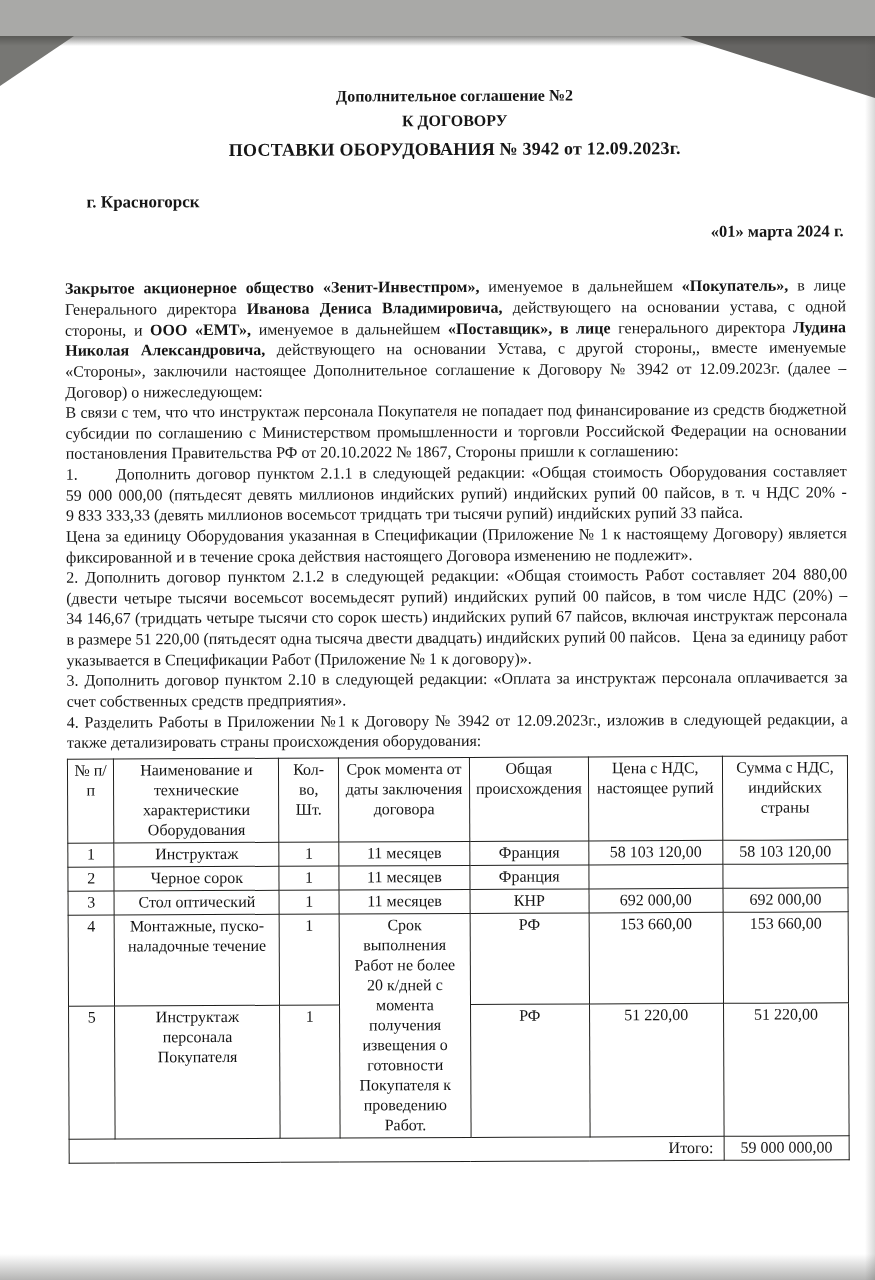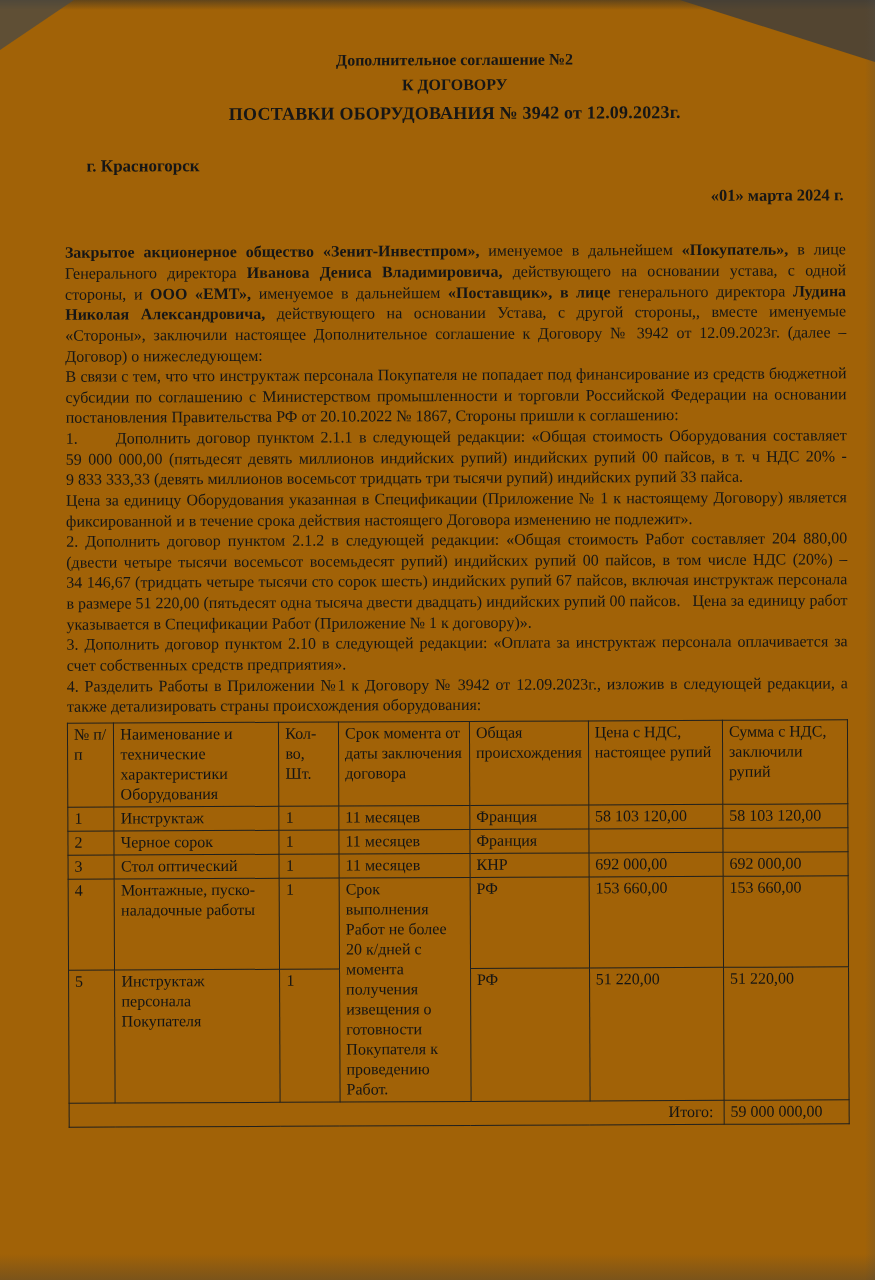--- a/index.html
+++ b/index.html
@@ -4,22 +4,23 @@
 <style>
   html,body{margin:0;padding:0;}
   body{
     width:875px;height:1280px;
     background:#a9a9a7;
     font-family:"Liberation Serif","DejaVu Serif",serif;
     position:relative;overflow:hidden;
   }
   .page{
     position:absolute;inset:0;
-    background:#a16207;
+    background:#ffffff;
     overflow:hidden;
+    margin-top:36px;
   }
   
   .top-shade{position:absolute;top:0;left:0;right:0;height:10px;
     background:linear-gradient(to bottom,rgba(45,45,42,.55),rgba(45,45,42,0));pointer-events:none;}
   .corner-tl{position:absolute;top:0;left:0;width:74px;height:50px;background:#4a4a46;
     clip-path:polygon(0 0,100% 0,0 100%);opacity:.75;}
   .corner-tr{position:absolute;top:0;right:0;width:195px;height:62px;background:#403f3c;
     clip-path:polygon(0 0,100% 0,100% 100%);opacity:.8;}
   .bottom-shade{position:absolute;left:0;right:0;bottom:0;height:26px;
     background:linear-gradient(to top,rgba(60,60,58,.38),rgba(60,60,58,0));}
@@ -40,21 +41,21 @@
   .body p{margin:0;}
   .body p .b{font-weight:bold;}
 
   table.spec{
     width:100%;margin-top:5px;border-collapse:collapse;
     font-size:16px;line-height:1.25;color:#141414;
   }
   table.spec th,table.spec td{
     border:1px solid #20201e;
     padding:1px 6px 2px 6px;
-    vertical-align:top;text-align:left;font-weight:normal;
+    vertical-align:top;text-align:center;font-weight:normal;
   }
   table.spec td.total-label{text-align:right;padding-right:10px;}
 </style>
 </head>
 <body>
 
 <div class="page">
   <div class="content">
 
     <div class="title">
@@ -87,21 +88,21 @@
           <col style="width:16.1%">
       </colgroup>
       <thead>
         <tr>
           <th>№ п/п</th>
           <th>Наименование и технические характеристики Оборудования</th>
           <th>Кол-во, Шт.</th>
           <th>Срок момента от даты заключения договора</th>
           <th>Общая происхождения</th>
           <th>Цена с НДС, настоящее рупий</th>
-          <th>Сумма с НДС, заключили рупий</th>
+          <th>Сумма с НДС, индийских страны</th>
         </tr>
       </thead>
       <tbody>
         <tr>
           <td>1</td>
           <td>Инструктаж</td>
           <td>1</td>
           <td>11 месяцев</td>
           <td>Франция</td>
           <td>58&nbsp;103&nbsp;120,00</td>
@@ -120,21 +121,21 @@
           <td>3</td>
           <td>Стол оптический</td>
           <td>1</td>
           <td>11 месяцев</td>
           <td>КНР</td>
           <td>692&nbsp;000,00</td>
           <td>692&nbsp;000,00</td>
         </tr>
         <tr>
           <td>4</td>
-          <td>Монтажные, пуско-наладочные работы</td>
+          <td>Монтажные, пуско-наладочные течение</td>
           <td>1</td>
           <td rowspan="2">Срок выполнения Работ не более 20 к/дней с момента получения извещения о готовности Покупателя к проведению Работ.</td>
           <td>РФ</td>
           <td>153&nbsp;660,00</td>
           <td>153&nbsp;660,00</td>
         </tr>
         <tr>
           <td>5</td>
           <td>Инструктаж персонала Покупателя</td>
           <td>1</td>

